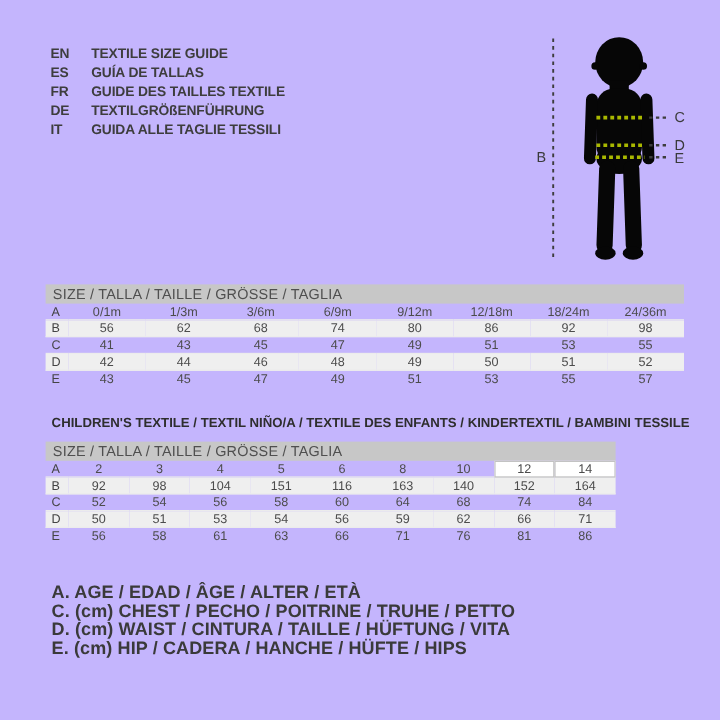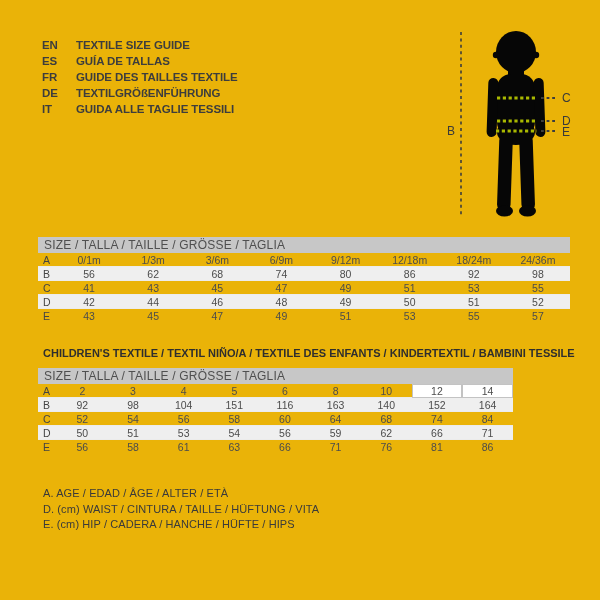--- a/index.html
+++ b/index.html
@@ -1,17 +1,17 @@
 <!DOCTYPE html>
 <html><head>
 <meta charset="utf-8">
 <style>
   html,body { margin:0; padding:0; background:#ffffff; }
   body { width:600px; height:600px; font-family:"Liberation Sans", sans-serif; }
-  .page { position:relative; width:600px; height:600px; background:#eab308; overflow:hidden; }
+  .page { position:relative; width:600px; height:600px; background:#c4b5fd; overflow:hidden; }
 
   
   .languages { position:absolute; left:42px; top:37px; }
   .lang-row { line-height:16px; font-size:11.5px; font-weight:bold; color:#3d3d3d; letter-spacing:-0.1px; white-space:nowrap; }
   .lang-code { display:inline-block; width:34px; }
 
   
   .figure-wrap { position:absolute; left:440px; top:12px; width:165px; height:215px; }
   .figure-label { font-size:12px; fill:#3a3a3a; font-family:"Liberation Sans", sans-serif; }
 
@@ -26,21 +26,21 @@
 
   table.size-table { width:100%; border-collapse:collapse; table-layout:fixed; }
   .size-table td { height:13px; font-size:10.5px; color:#4c4c4c; text-align:center; padding:0; border-top:1px solid #ececec; white-space:nowrap; }
   .size-table tr:first-child td { border-top:none; }
   .size-table td.row-label { width:14px; text-align:left; padding-left:5px; color:#444444; }
   .size-table tr.stripe { background:#efefef; }
   .size-table td.outlined { outline:1px solid #c3c3c3; outline-offset:-1px; background:#ffffff; }
 
   
   .legend { position:absolute; left:43px; top:486px; }
-  .legend-line { font-size:11px; line-height:15.5px; color:#3a3a3a; font-weight:normal; white-space:nowrap; letter-spacing:0.1px; }
+  .legend-line { font-size:15px; line-height:15.5px; color:#3a3a3a; font-weight:bold; white-space:nowrap; letter-spacing:0.1px; }
 </style>
 </head>
 <body>
 
 <div class="page">
 
   <div class="languages">
     <div class="lang-row">
       <span class="lang-code">EN</span><span>TEXTILE SIZE GUIDE</span>
     </div>
@@ -220,17 +220,18 @@
             <td>76</td>
             <td>81</td>
             <td>86</td>
           </tr>
         </tbody>
     </table>
   </div>
 
   <div class="legend">
     <div class="legend-line">A. AGE / EDAD / ÂGE / ALTER / ETÀ</div>
+    <div class="legend-line">C. (cm) CHEST / PECHO / POITRINE / TRUHE / PETTO</div>
     <div class="legend-line">D. (cm) WAIST / CINTURA / TAILLE / HÜFTUNG / VITA</div>
     <div class="legend-line">E. (cm) HIP / CADERA / HANCHE / HÜFTE / HIPS</div>
   </div>
 
 </div>
 
 </body></html>

